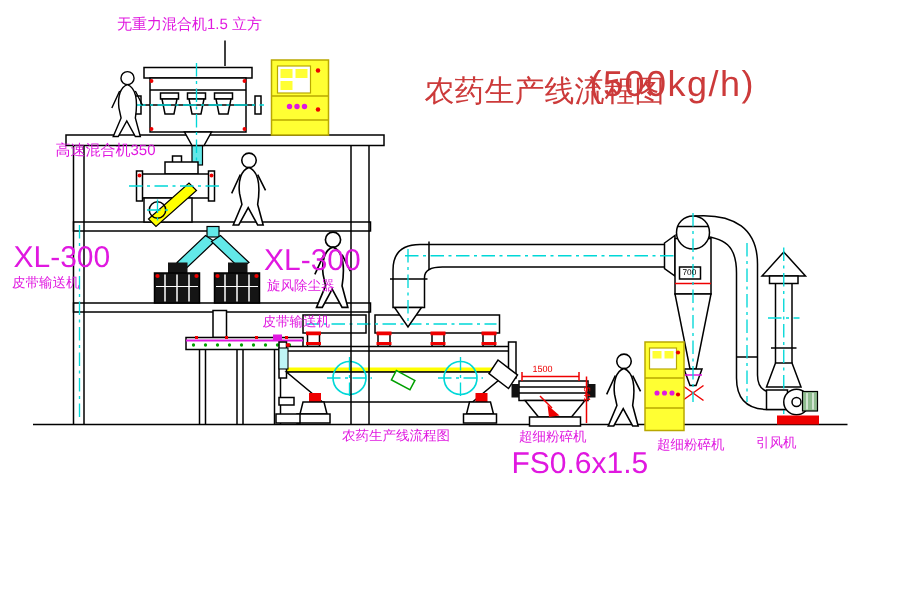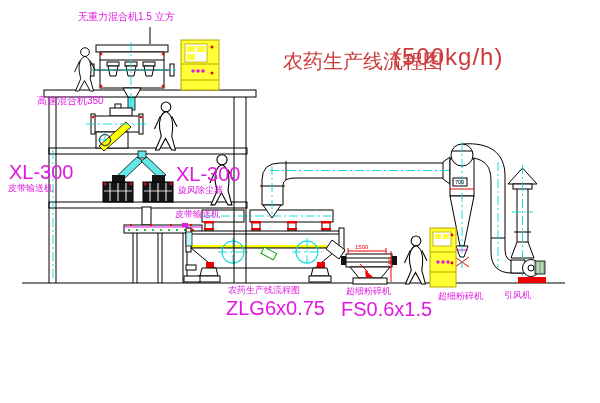--- a/index.html
+++ b/index.html
@@ -304,21 +304,20 @@
 <div class="lbl fs10" style="left:78px;top:12px;">无重力混合机1.5 立方</div>
 <div class="lbl red fs15" style="left:283px;top:51px;">农药生产线流程图</div>
 <div class="lbl red fs24" style="left:393px;top:45px;">(500kg/h)</div>
 <div class="lbl fs10" style="left:37px;top:96px;">高速混合机350</div>
 <div class="lbl fs15" style="left:9px;top:162px;">XL-300</div>
 <div class="lbl fs9" style="left:8px;top:184px;">皮带输送机</div>
 <div class="lbl fs15" style="left:176px;top:164px;">XL-300</div>
 <div class="lbl fs9" style="left:178px;top:186px;">旋风除尘器</div>
 <div class="lbl fs9" style="left:143px;top:210px;margin-left:32px;">皮带输送机</div>
 <div class="lbl fs9" style="left:228px;top:286px;">农药生产线流程图</div>
-<div class="lbl fs15" style="left:226px;top:298px;">ZLG6x0.75</div>
 <div class="lbl fs9" style="left:346px;top:287px;">超细粉碎机</div>
 <div class="lbl fs15" style="left:341px;top:299px;text-align:center;">FS0.6x1.5</div>
 <div class="lbl fs9" style="left:438px;top:292px;">超细粉碎机</div>
 <div class="lbl fs9" style="left:504px;top:291px;">引风机</div>
 <div class="lbl fs6" style="left:355px;top:244px;color:#ee0000;">1500</div>
 <div class="lbl fs6 rot90" style="left:393px;top:258px;color:#ee0000;">541</div>
 <div class="lbl fs5 black" style="left:455px;top:180px;">700</div>
 
 </div>
 

